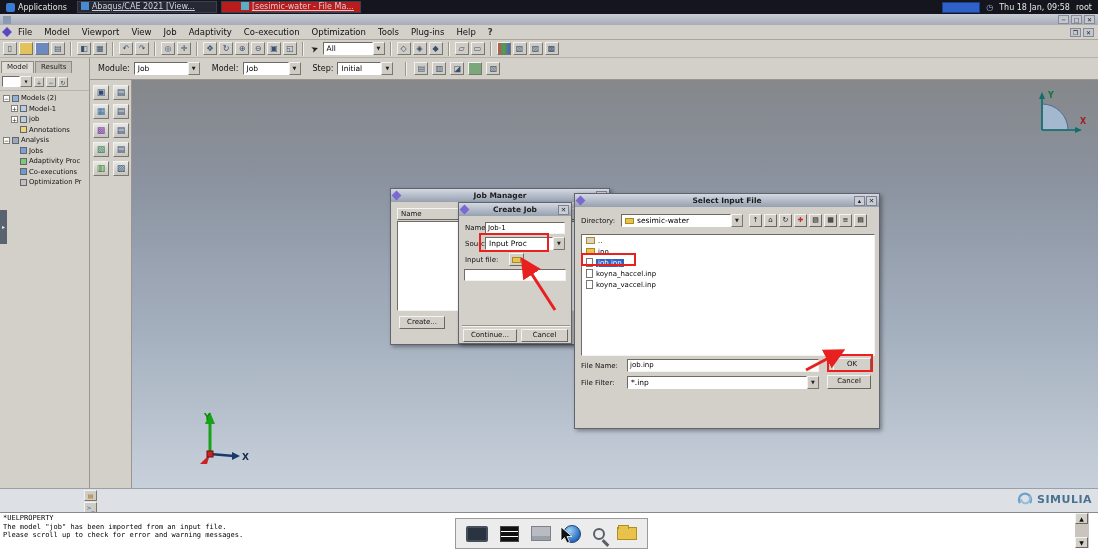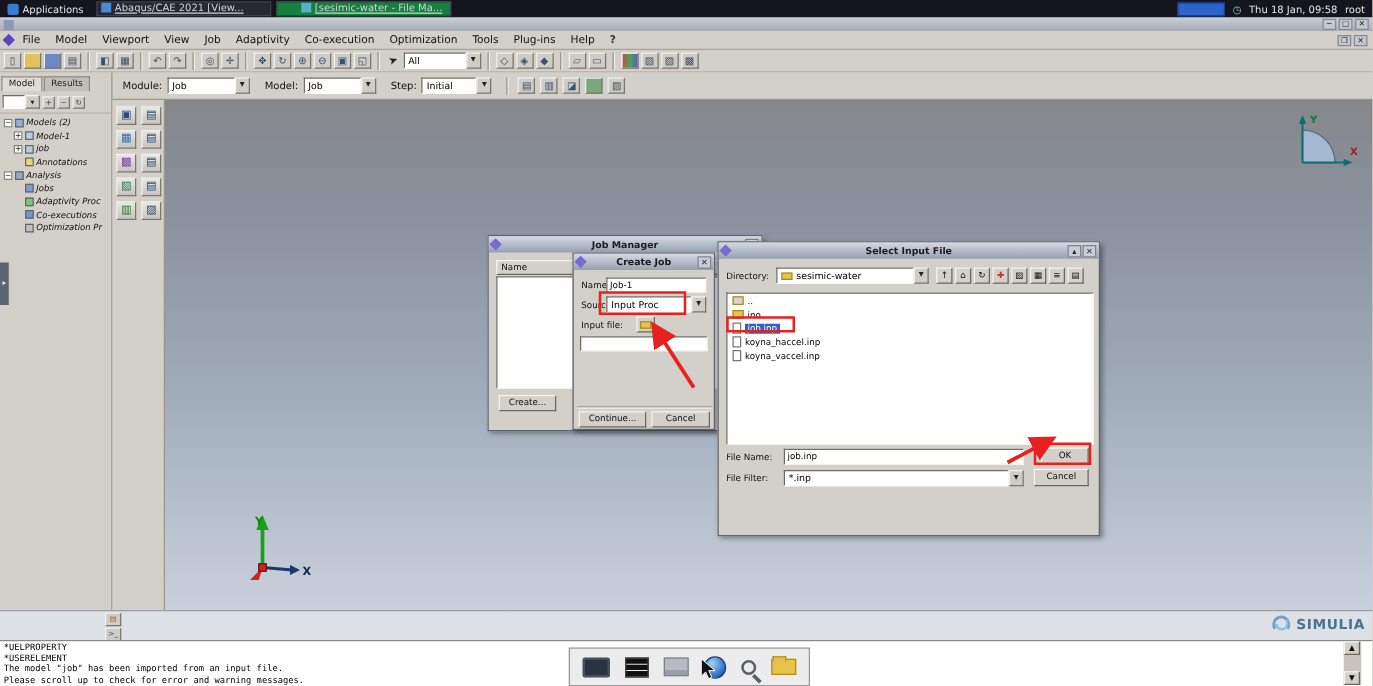--- a/index.html
+++ b/index.html
@@ -10,21 +10,21 @@
          font-size:7px; text-align:center; color:#111; line-height:11px; }
 
   
   .taskbar { left:0; top:0; width:1098px; height:14px; background:#14151d; color:#e6e6e6;
              display:flex; align-items:center; font-size:8px; }
   .tb-app { display:flex; align-items:center; gap:3px; padding:16px 6px; height:100%; }
   .tb-appicon { width:9px; height:9px; background:#3a7bd5; border-radius:2px; }
   .tb-win { display:flex; gap:3px; width:140px; height:12px; margin-left:4px;
             padding:0 3px; background:#262833; border:1px solid #3c3f4d; color:#cfd2da;
             overflow:hidden; white-space:nowrap;text-decoration:underline; }
-  .tb-win.active { background:#15803d;padding-left:19px; }
+  .tb-win.active { background:#b91c1c;padding-left:19px; }
   .winico { width:8px; height:8px; flex:none; }
   .tb-right { margin-left:auto; display:flex; align-items:center; gap:6px; padding-right:6px; }
   .ime-badge { width:38px; height:11px; background:#2e62c8; border:1px solid #17але; border:1px solid #1c3f8a; }
 
   
   .titlebar { left:0; top:14px; width:1098px; height:11px; background:linear-gradient(#c9cdd5,#a6abb6);
               display:flex; align-items:center; font-size:8px; color:#26262a; }
   .titlebar .title { position:absolute; left:0; right:0; text-align:center; }
   .winctl { margin-left:auto; display:flex; gap:2px; padding-right:3px; z-index:1; }
   .wbtn { width:11px; height:9px; font-size:6px; line-height:8px; text-align:center;
@@ -56,21 +56,21 @@
             border-bottom:1px solid #9a958d; font-size:8px; display:flex; align-items:center; gap:4px; padding-left:8px; color:#111; }
 
   
   .treepanel { left:0; top:58px; width:90px; height:430px; background:#d3cfc9; border-right:1px solid #9a958d; }
   .tree-tabs { display:flex; gap:1px; padding:3px 1px 0; }
   .ttab { font-size:7px; padding:1px 5px 2px; background:#c3bfb8; border:1px solid #8f8a82; border-bottom:none; color:#222; }
   .ttab.active { background:#dfdcd6; }
   .minibar { display:flex; gap:2px; padding:3px 2px; border-bottom:1px solid #b9b4ac; align-items:center; }
   .mico { width:10px; height:10px; border:1px solid; border-color:#f2f1ee #7a776f #7a776f #f2f1ee;
           background:#cfccc5; font-size:6px; line-height:9px; text-align:center; color:#37506e; }
-  .tree { font-size:6.8px; color:#111; padding-top:2px;font-style:italic; }
+  .tree { font-size:6.8px; color:#111; padding-top:2px; }
   .trow { display:flex; align-items:center; height:10.5px; gap:2px; padding-left:3px; white-space:nowrap; }
   .trow.d1 { padding-left:11px; }
   .exp { width:7px; height:7px; background:#fff; border:1px solid #84807a; font-size:6px; line-height:5px;
          text-align:center; flex:none; color:#222; }
   .exp.sp { visibility:hidden; }
   .nico { width:7px; height:7px; flex:none; border:1px solid #666; }
 
   
   .toolbox { left:90px; top:80px; width:42px; height:408px; background:#d3cfc9; border-right:1px solid #9a958d;
              display:grid; grid-template-columns:16px 16px; gap:4px 4px; padding:5px 3px; align-content:start; }
@@ -480,21 +480,20 @@
 <div class="abs simulia">
   <svg width="18" height="18">
     <path d="M4 13 A6 6 0 1 1 14 13" fill="none" stroke="#6fa0c8" stroke-width="2.4"></path>
     <path d="M5 9 A4.5 4.5 0 1 0 13 6" fill="none" stroke="#8fbede" stroke-width="2"></path>
   </svg>
   <span class="stext">SIMULIA</span>
 </div>
 
 <div class="abs msgarea">
   <div>*UELPROPERTY</div>
-  <div>*USERELEMENT</div>
   <div>The model "job" has been imported from an input file.</div>
   <div>Please scroll up to check for error and warning messages.</div>
 </div>
 <div class="abs msgscroll">
   <span class="sarr btn" style="top:0">▲</span>
   <span class="sarr btn" style="bottom:0">▼</span>
 </div>
 
 <div class="abs dock">
   <span class="d-monitor"></span>

